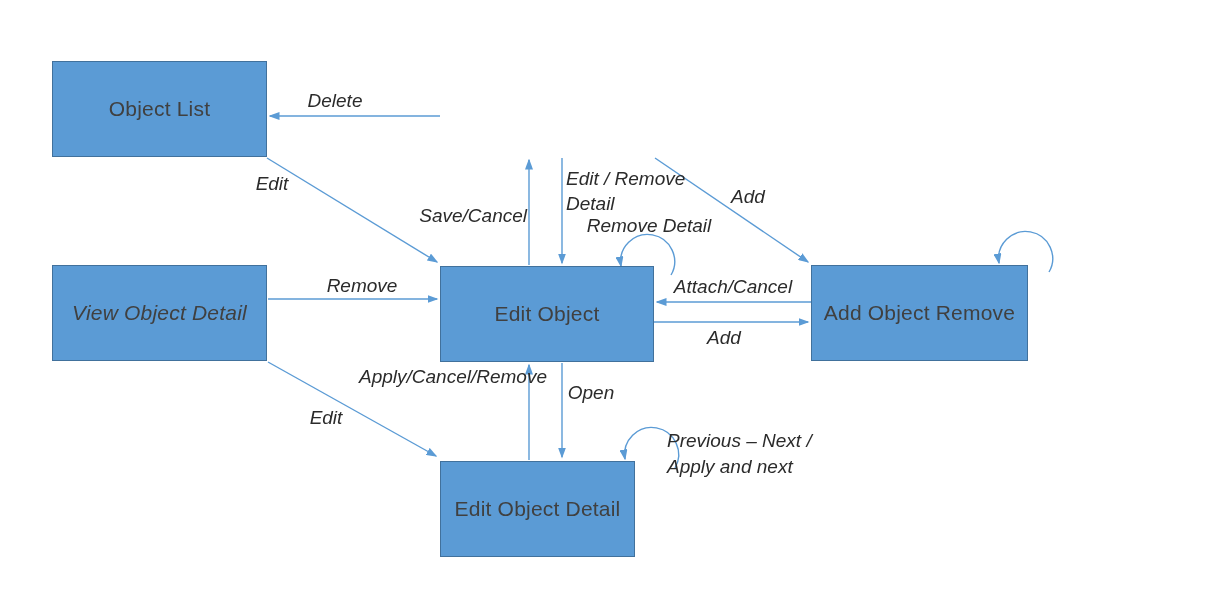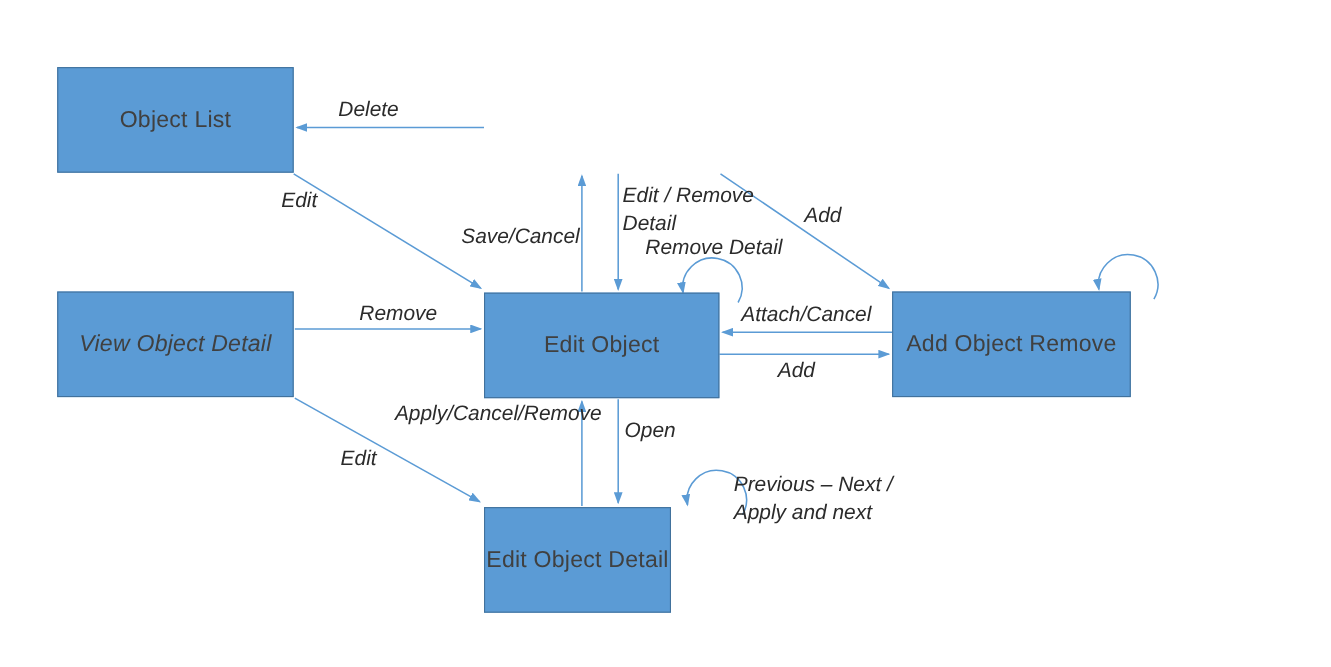--- a/index.html
+++ b/index.html
@@ -70,21 +70,21 @@
   </div>
   <div class="node" style="left:52px;top:265px;width:215px;height:96px;font-style:italic;">
     <span>View Object Detail</span>
   </div>
   <div class="node" style="left:440px;top:266px;width:214px;height:96px;">
     <span>Edit Object</span>
   </div>
   <div class="node" style="left:811px;top:265px;width:217px;height:96px;">
     <span>Add Object Remove</span>
   </div>
-  <div class="node" style="left:440px;top:461px;width:170px;height:96px;">
+  <div class="node" style="left:440px;top:461px;width:195px;height:96px;">
     <span>Edit Object Detail</span>
   </div>
 
   <div class="elabel center" style="left:335px;top:100px;">Delete</div>
   <div class="elabel center" style="left:272px;top:183px;">Edit</div>
   <div class="elabel right-anchor" style="left:527px;top:215px;">Save/Cancel</div>
   <div class="elabel" style="left:566px;top:166px;">Edit / Remove
 Detail</div>
   <div class="elabel center" style="left:748px;top:196px;">Add</div>
   <div class="elabel center" style="left:649px;top:225px;">Remove Detail</div>

